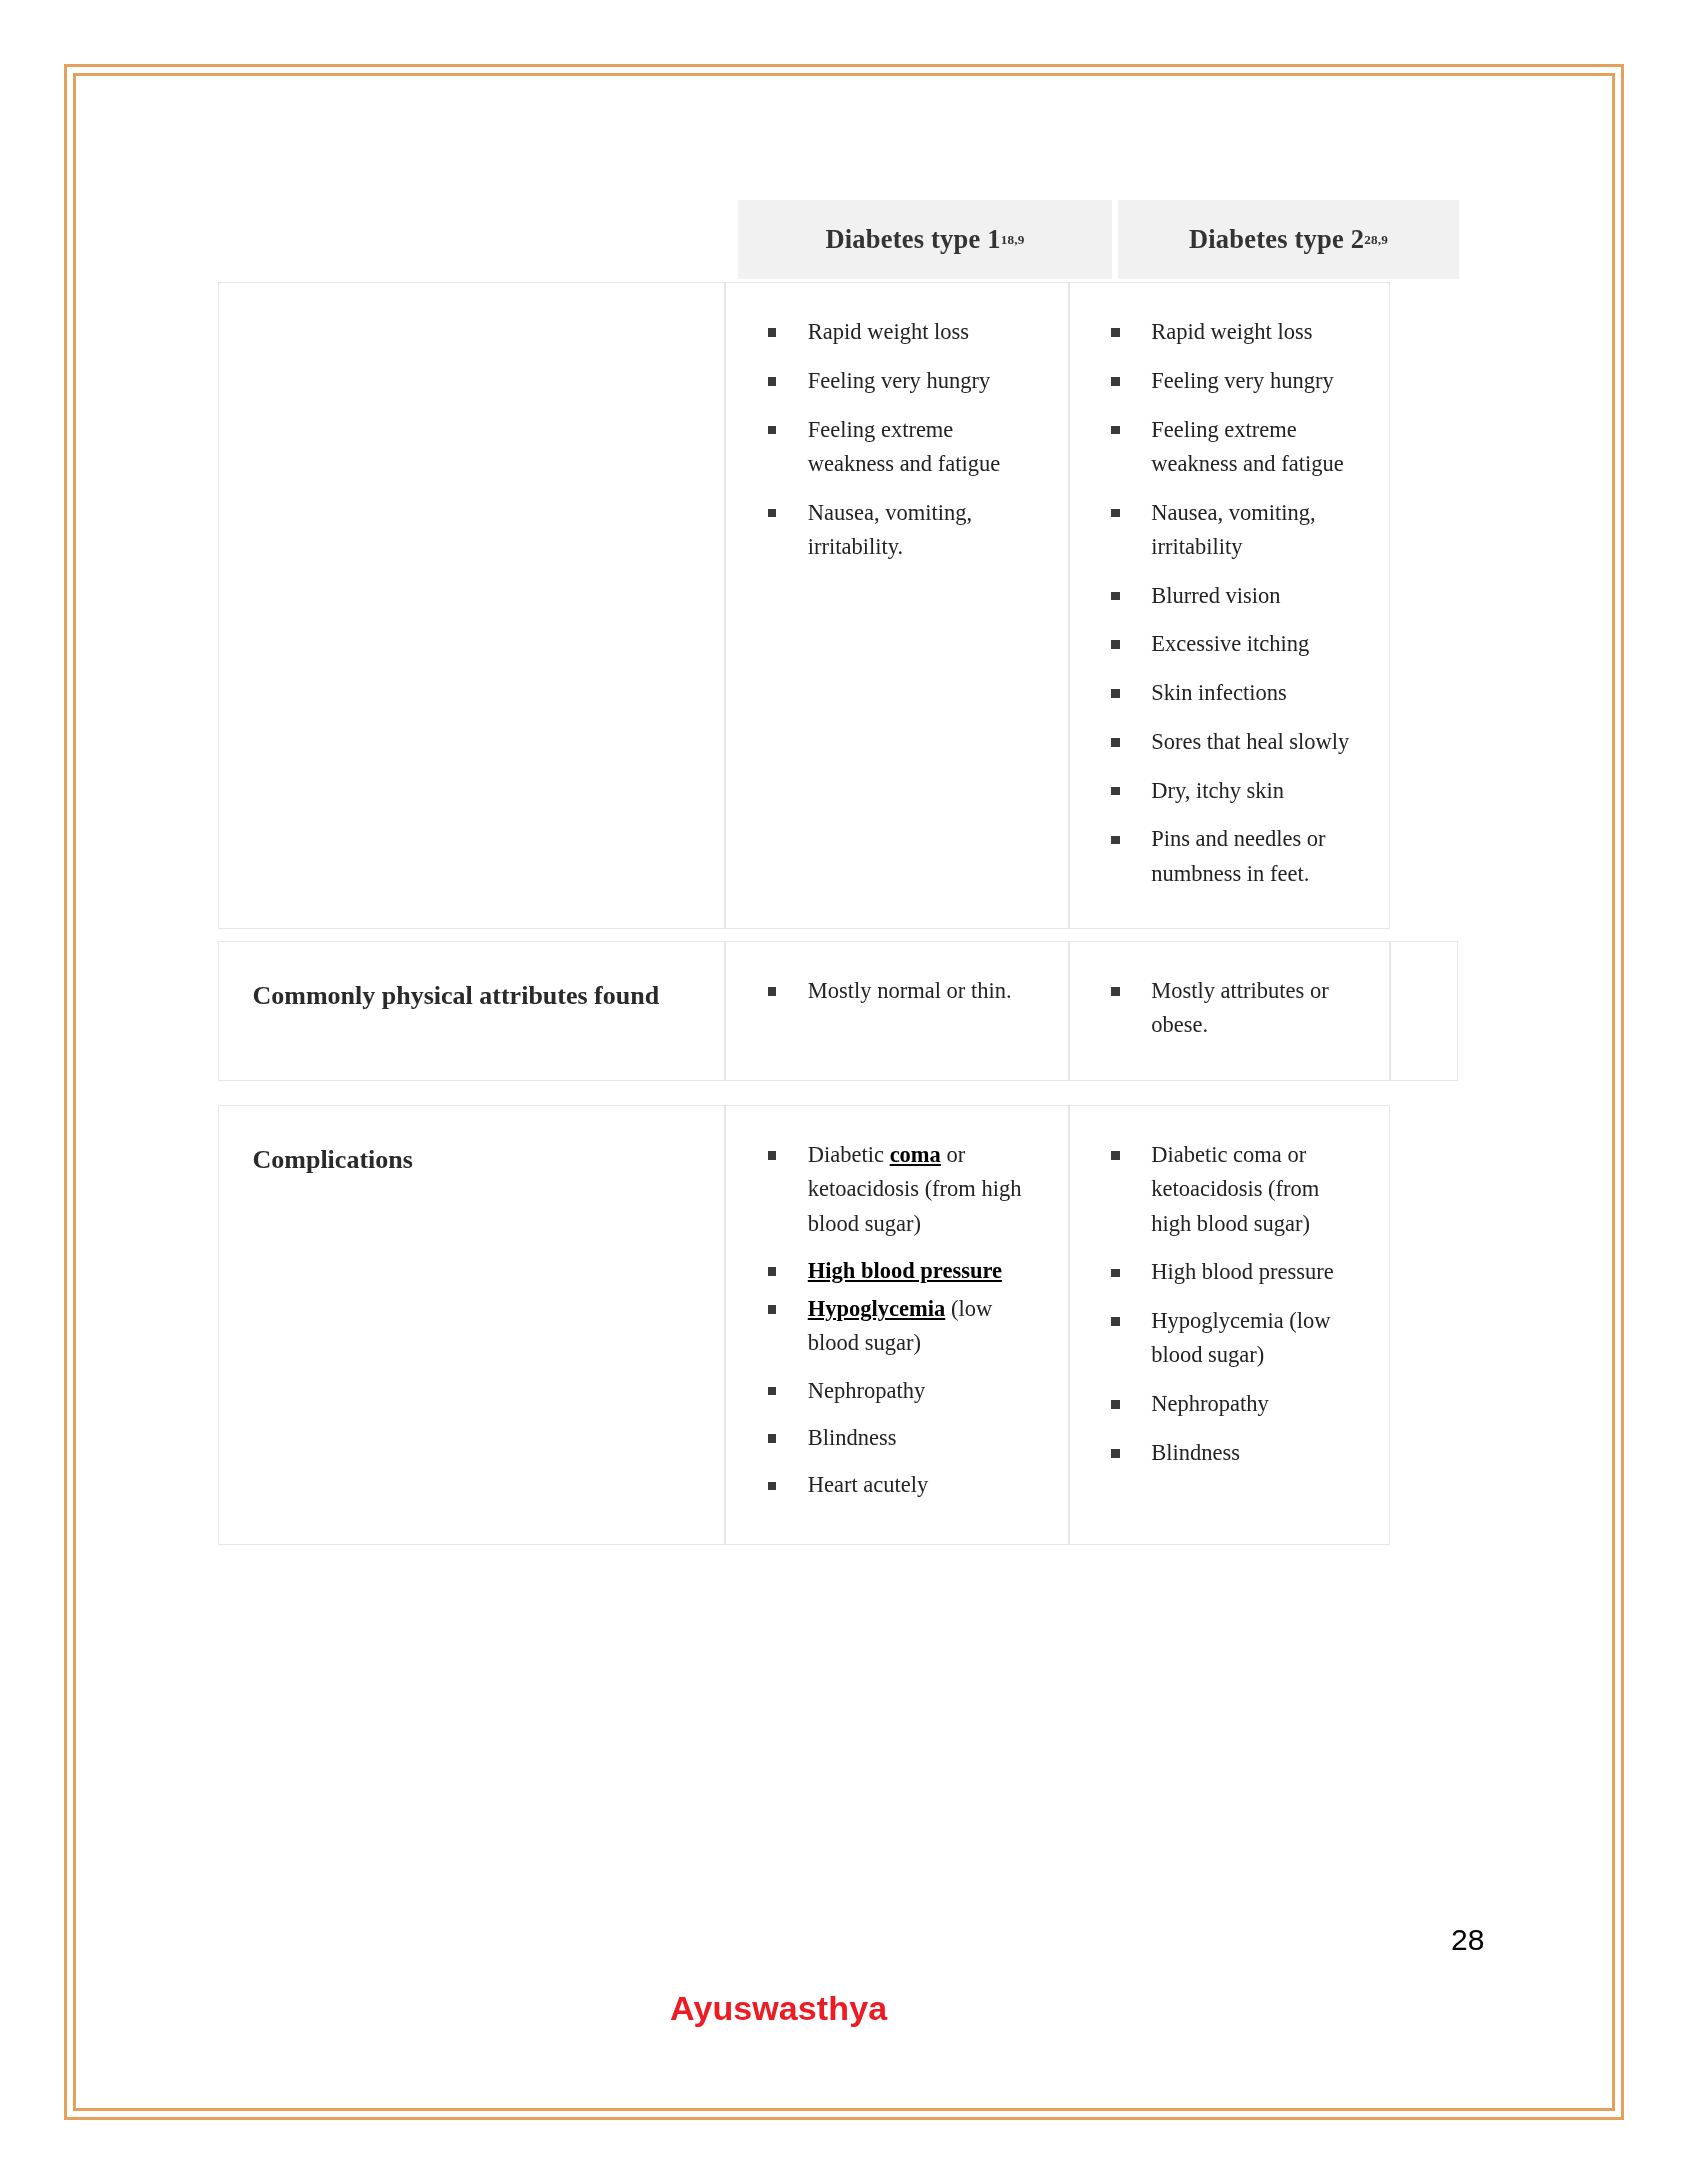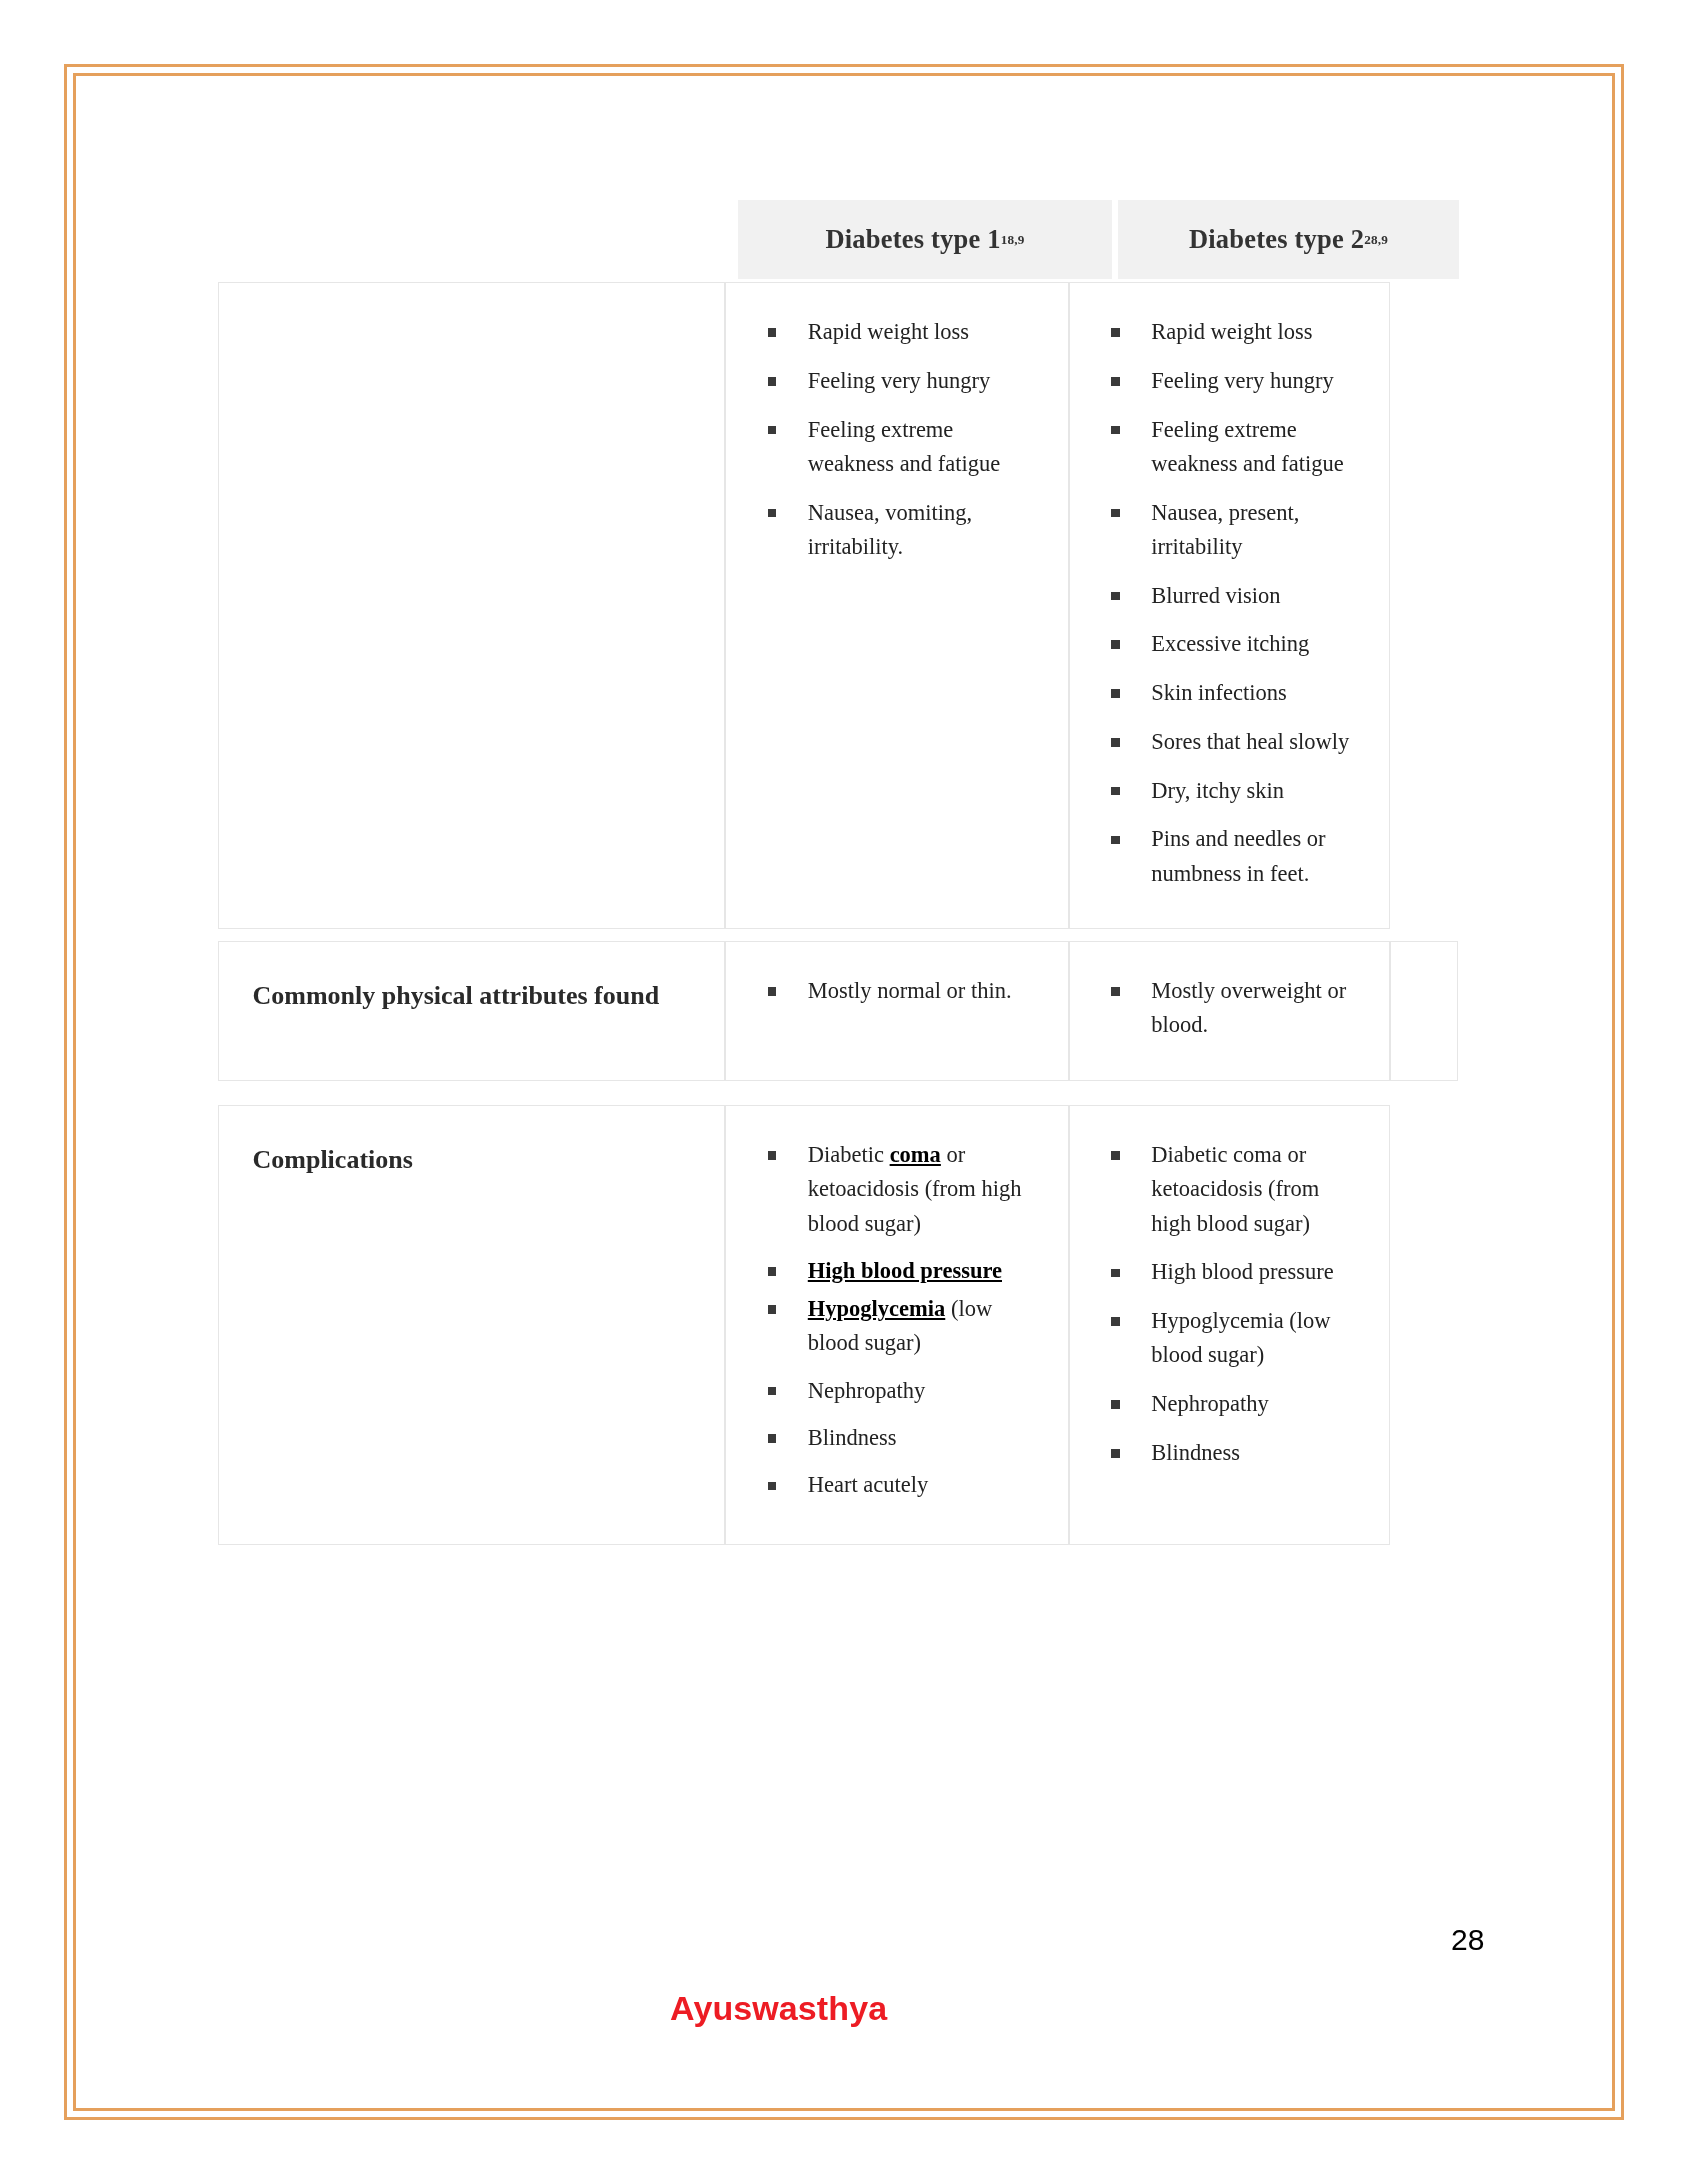--- a/index.html
+++ b/index.html
@@ -190,21 +190,21 @@
             </ul>
           </div>
         </td>
 
         <td class="col-type2">
           <div class="cell-pad">
             <ul class="bul">
               <li>Rapid weight loss</li>
               <li>Feeling very hungry</li>
               <li>Feeling extreme weakness and fatigue</li>
-              <li>Nausea, present, irritability</li>
+              <li>Nausea, vomiting, irritability</li>
               <li>Blurred vision</li>
               <li>Excessive itching</li>
               <li>Skin infections</li>
               <li>Sores that heal slowly</li>
               <li>Dry, itchy skin</li>
               <li>Pins and needles or numbness in feet.</li>
             </ul>
           </div>
         </td>
       </tr>
@@ -224,21 +224,21 @@
           <div class="cell-pad">
             <ul class="bul">
               <li>Mostly normal or thin.</li>
             </ul>
           </div>
         </td>
 
         <td class="col-type2">
           <div class="cell-pad">
             <ul class="bul">
-              <li>Mostly overweight or blood.</li>
+              <li>Mostly attributes or obese.</li>
             </ul>
           </div>
         </td>
 
         <td class="extra-cell"></td>
       </tr>
 
       <tr>
         <td style="border:none;height:12px;padding:0;"></td>
         <td style="border:none;height:12px;padding:0;"></td>

